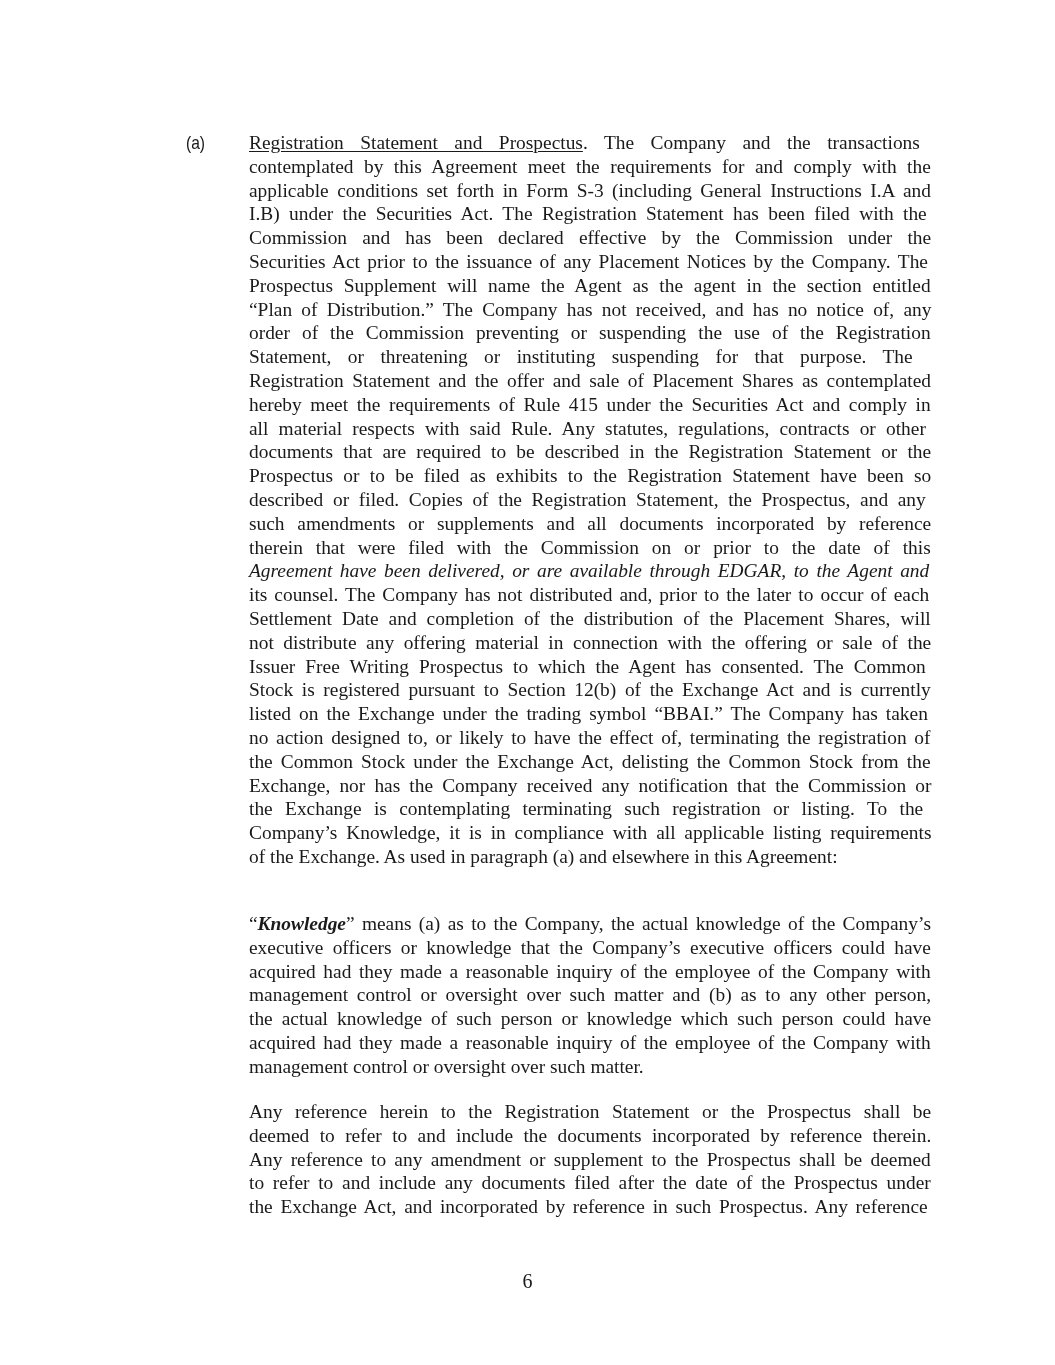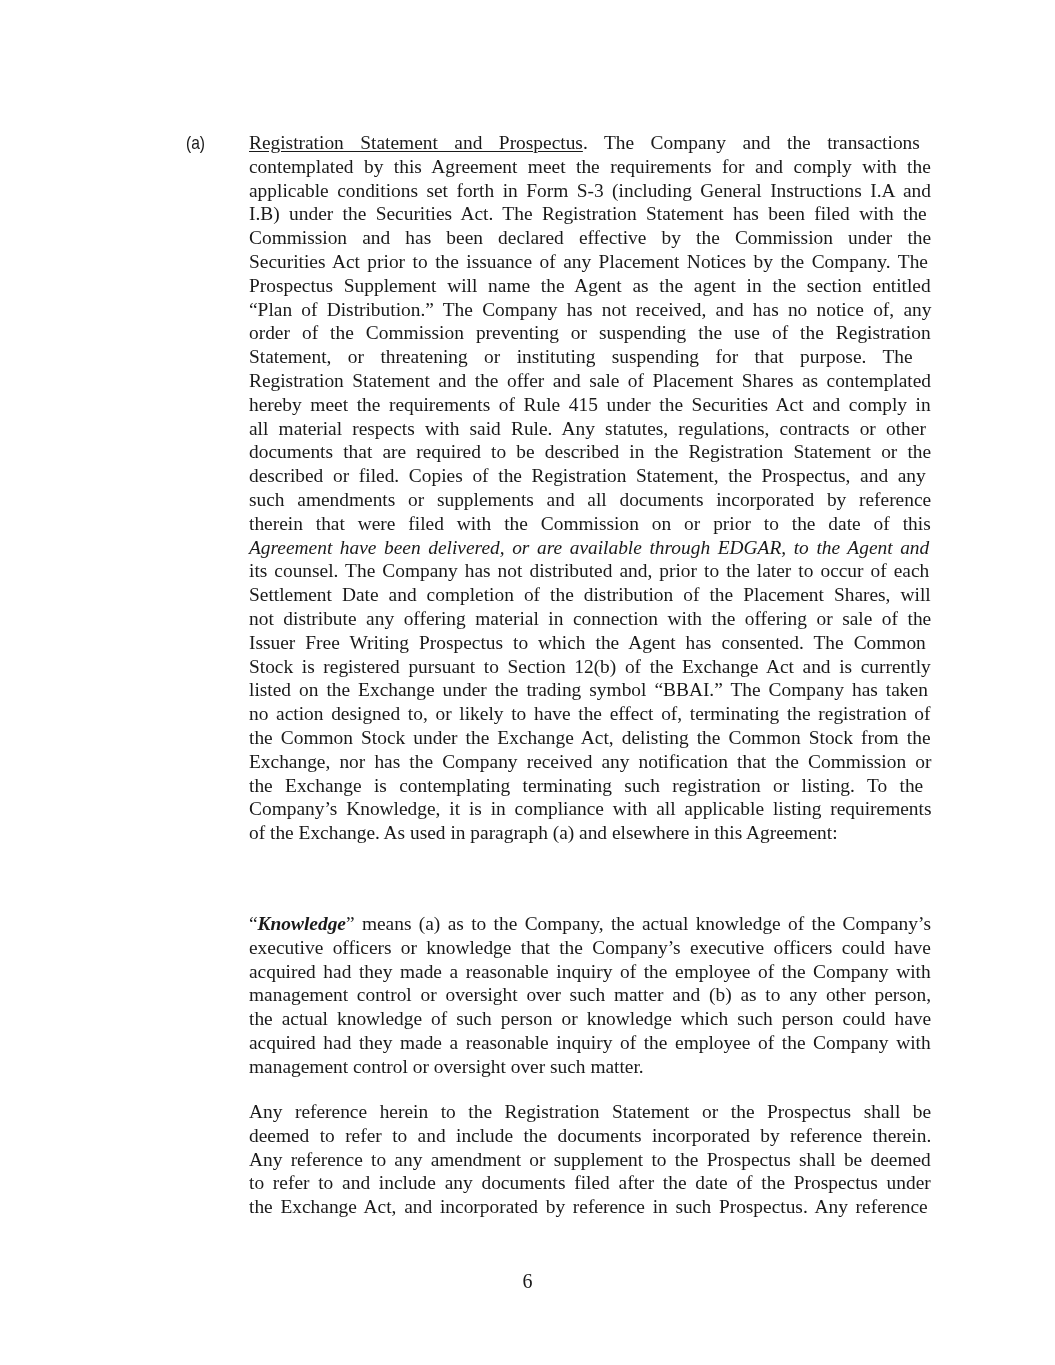--- a/index.html
+++ b/index.html
@@ -28,20 +28,21 @@
       <div class="line" style="white-space: nowrap; display: block; width: 682px; word-spacing: 10.3px; text-align: left; text-align-last: left;">Commission and has been declared effective by the Commission under the</div>
       <div class="line" style="white-space: nowrap; display: block; width: 682px; word-spacing: 2.64286px; text-align: left; text-align-last: left;">Securities Act prior to the issuance of any Placement Notices by the Company.  The</div>
       <div class="line" style="white-space: nowrap; display: block; width: 682px; word-spacing: 5.91667px; text-align: left; text-align-last: left;">Prospectus Supplement will name the Agent as the agent in the section entitled</div>
       <div class="line" style="white-space: nowrap; display: block; width: 682px; word-spacing: 4.38462px; text-align: left; text-align-last: left;">“Plan of Distribution.” The Company has not received, and has no notice of, any</div>
       <div class="line" style="white-space: nowrap; display: block; width: 682px; word-spacing: 7.18182px; text-align: left; text-align-last: left;">order of the Commission preventing or suspending the use of the Registration</div>
       <div class="line" style="white-space: nowrap; display: block; width: 682px; word-spacing: 11.6px; text-align: left; text-align-last: left;">Statement, or threatening or instituting suspending for that purpose.  The</div>
       <div class="line" style="white-space: nowrap; display: block; width: 682px; word-spacing: 3.63636px; text-align: left; text-align-last: left;">Registration Statement and the offer and sale of Placement Shares as contemplated</div>
       <div class="line" style="white-space: nowrap; display: block; width: 682px; word-spacing: 3.76923px; text-align: left; text-align-last: left;">hereby meet the requirements of Rule 415 under the Securities Act and comply in</div>
       <div class="line" style="white-space: nowrap; display: block; width: 682px; word-spacing: 5.33333px; text-align: left; text-align-last: left;">all material respects with said Rule.  Any statutes, regulations, contracts or other</div>
       <div class="line" style="white-space: nowrap; display: block; width: 682px; word-spacing: 5.33333px; text-align: left; text-align-last: left;">documents that are required to be described in the Registration Statement or the</div>
+      <div class="line" style="white-space: nowrap; display: block; width: 682px; word-spacing: 5.46154px; text-align: left; text-align-last: left;">Prospectus or to be filed as exhibits to the Registration Statement have been so</div>
       <div class="line" style="white-space: nowrap; display: block; width: 682px; word-spacing: 4.83333px; text-align: left; text-align-last: left;">described or filed.  Copies of the Registration Statement, the Prospectus, and any</div>
       <div class="line" style="white-space: nowrap; display: block; width: 682px; word-spacing: 7.88889px; text-align: left; text-align-last: left;">such amendments or supplements and all documents incorporated by reference</div>
       <div class="line" style="white-space: nowrap; display: block; width: 682px; word-spacing: 8.07143px; text-align: left; text-align-last: left;">therein that were filed with the Commission on or prior to the date of this</div>
       <div class="line" style="white-space: nowrap; display: block; width: 682px; word-spacing: 2.75px; text-align: left; text-align-last: left; font-style: italic;">Agreement have been delivered, or are available through EDGAR, to the Agent and</div>
       <div class="line" style="white-space: nowrap; display: block; width: 682px; word-spacing: 2.1875px; text-align: left; text-align-last: left;">its counsel.  The Company has not distributed and, prior to the later to occur of each</div>
       <div class="line" style="white-space: nowrap; display: block; width: 682px; word-spacing: 5.18182px; text-align: left; text-align-last: left;">Settlement Date and completion of the distribution of the Placement Shares, will</div>
       <div class="line" style="white-space: nowrap; display: block; width: 682px; word-spacing: 4.69231px; text-align: left; text-align-last: left;">not distribute any offering material in connection with the offering or sale of the</div>
       <div class="line" style="white-space: nowrap; display: block; width: 682px; word-spacing: 5.16667px; text-align: left; text-align-last: left;">Issuer Free Writing Prospectus to which the Agent has consented.  The Common</div>
       <div class="line" style="white-space: nowrap; display: block; width: 682px; word-spacing: 3.76923px; text-align: left; text-align-last: left;">Stock is registered pursuant to Section 12(b) of the Exchange Act and is currently</div>
       <div class="line" style="white-space: nowrap; display: block; width: 682px; word-spacing: 3.15385px; text-align: left; text-align-last: left;">listed on the Exchange under the trading symbol “BBAI.”  The Company has taken</div>

